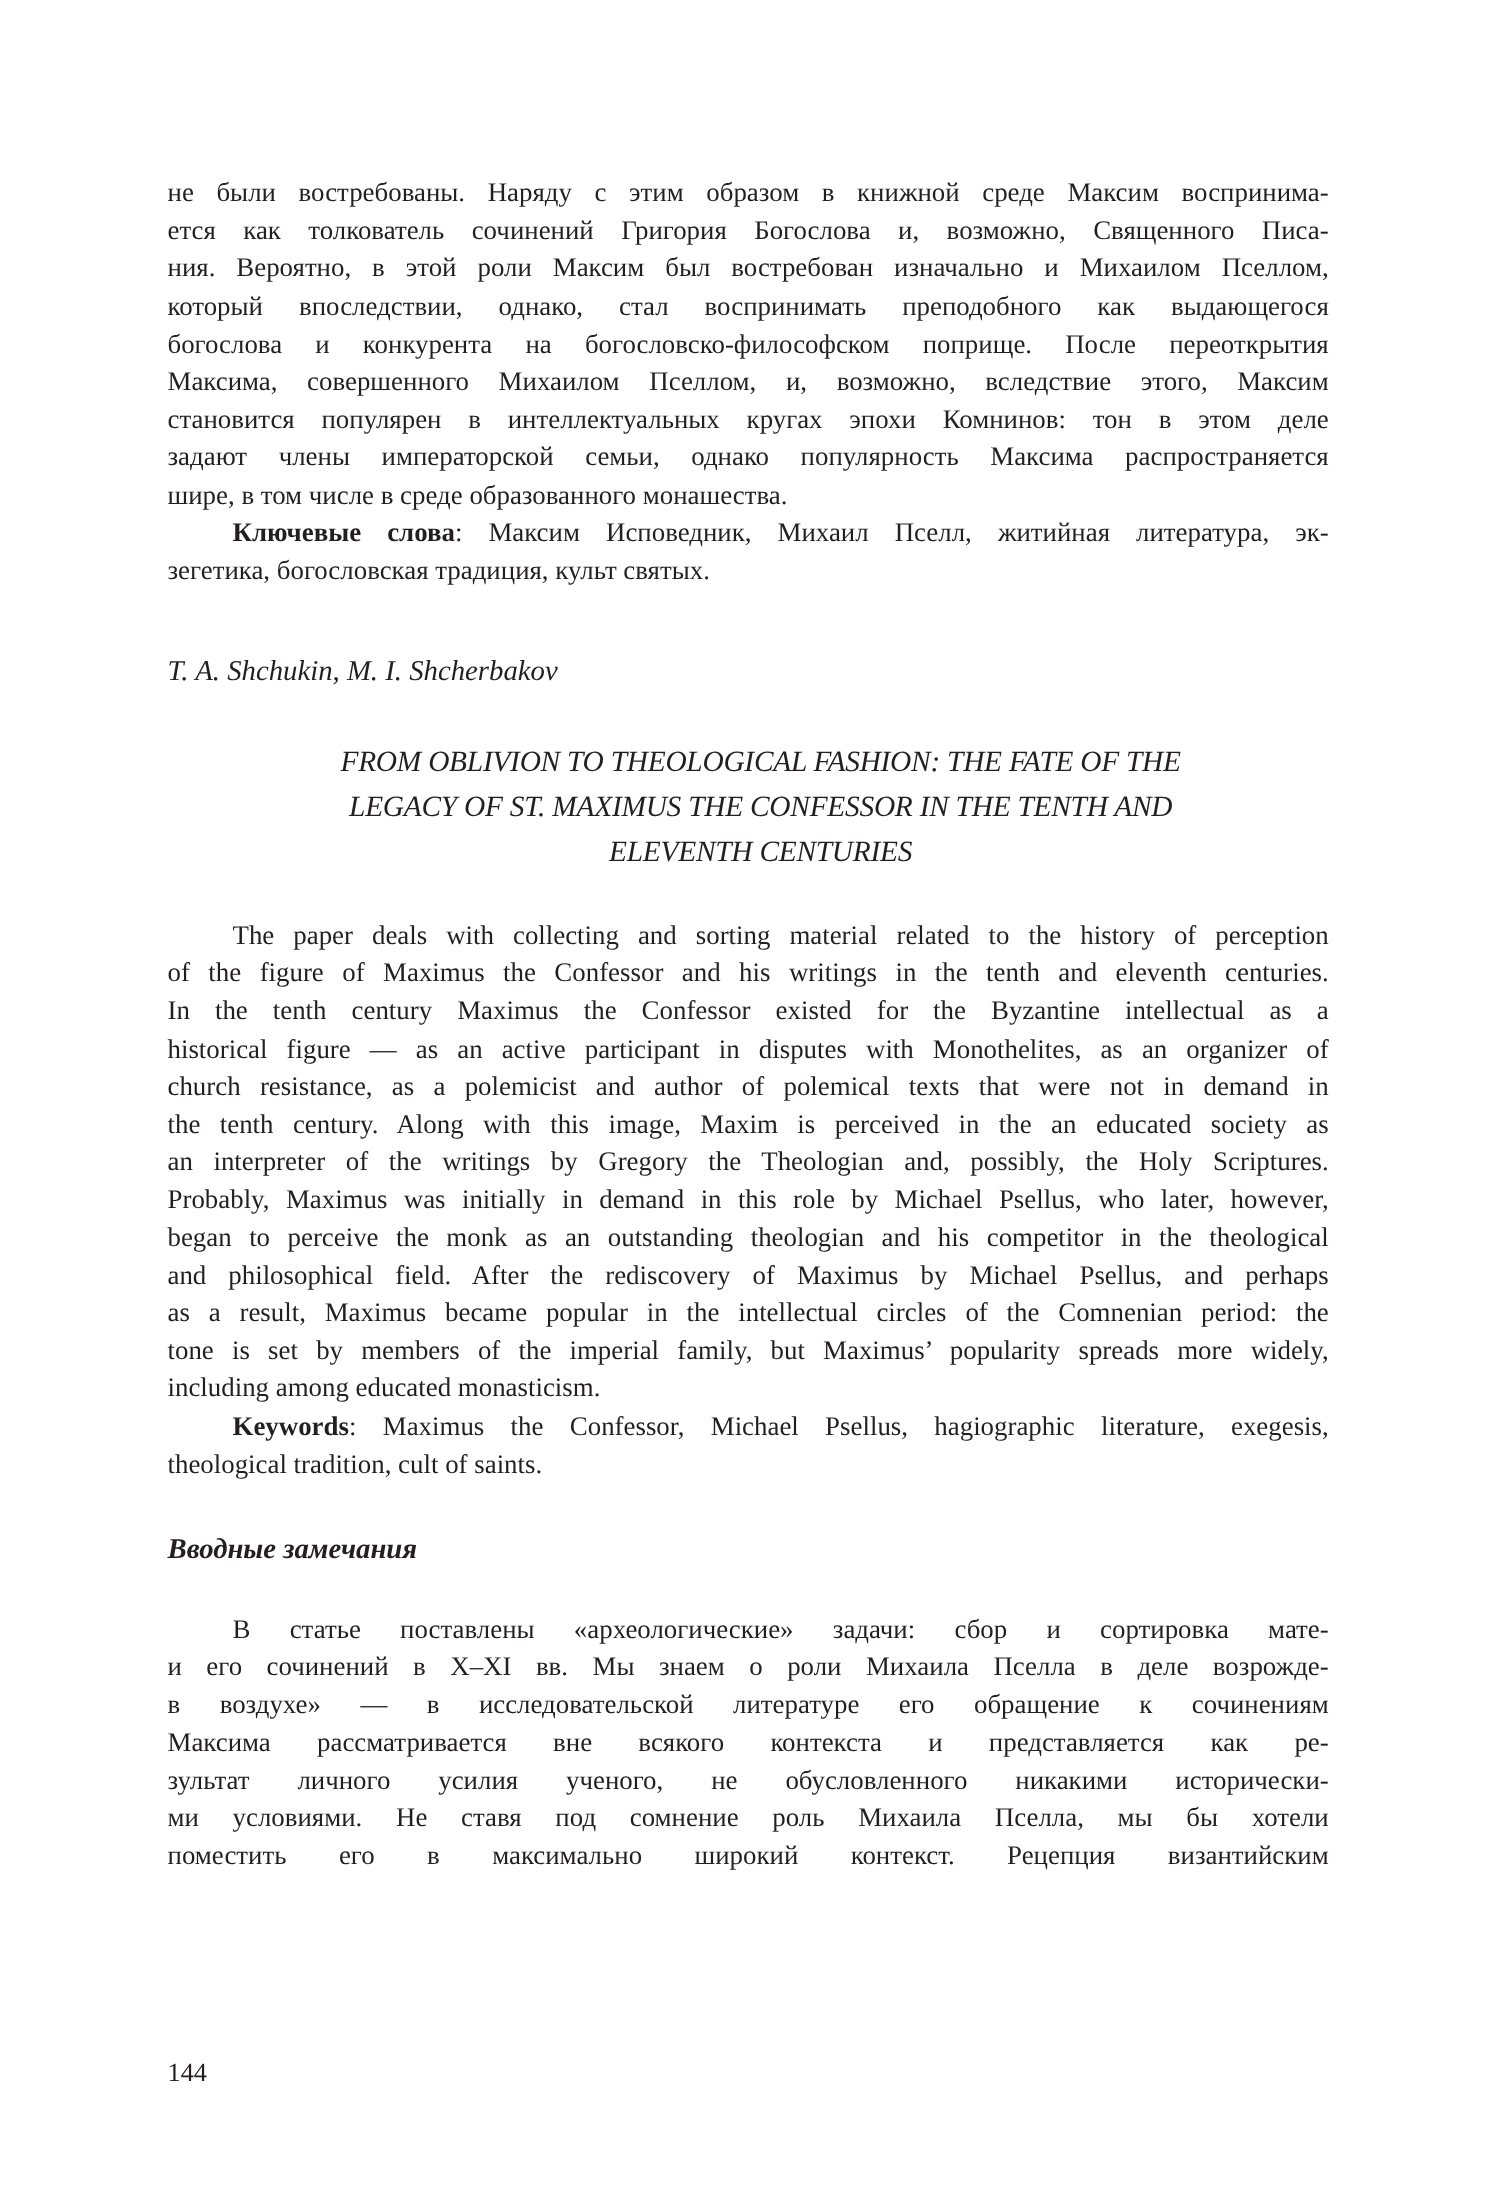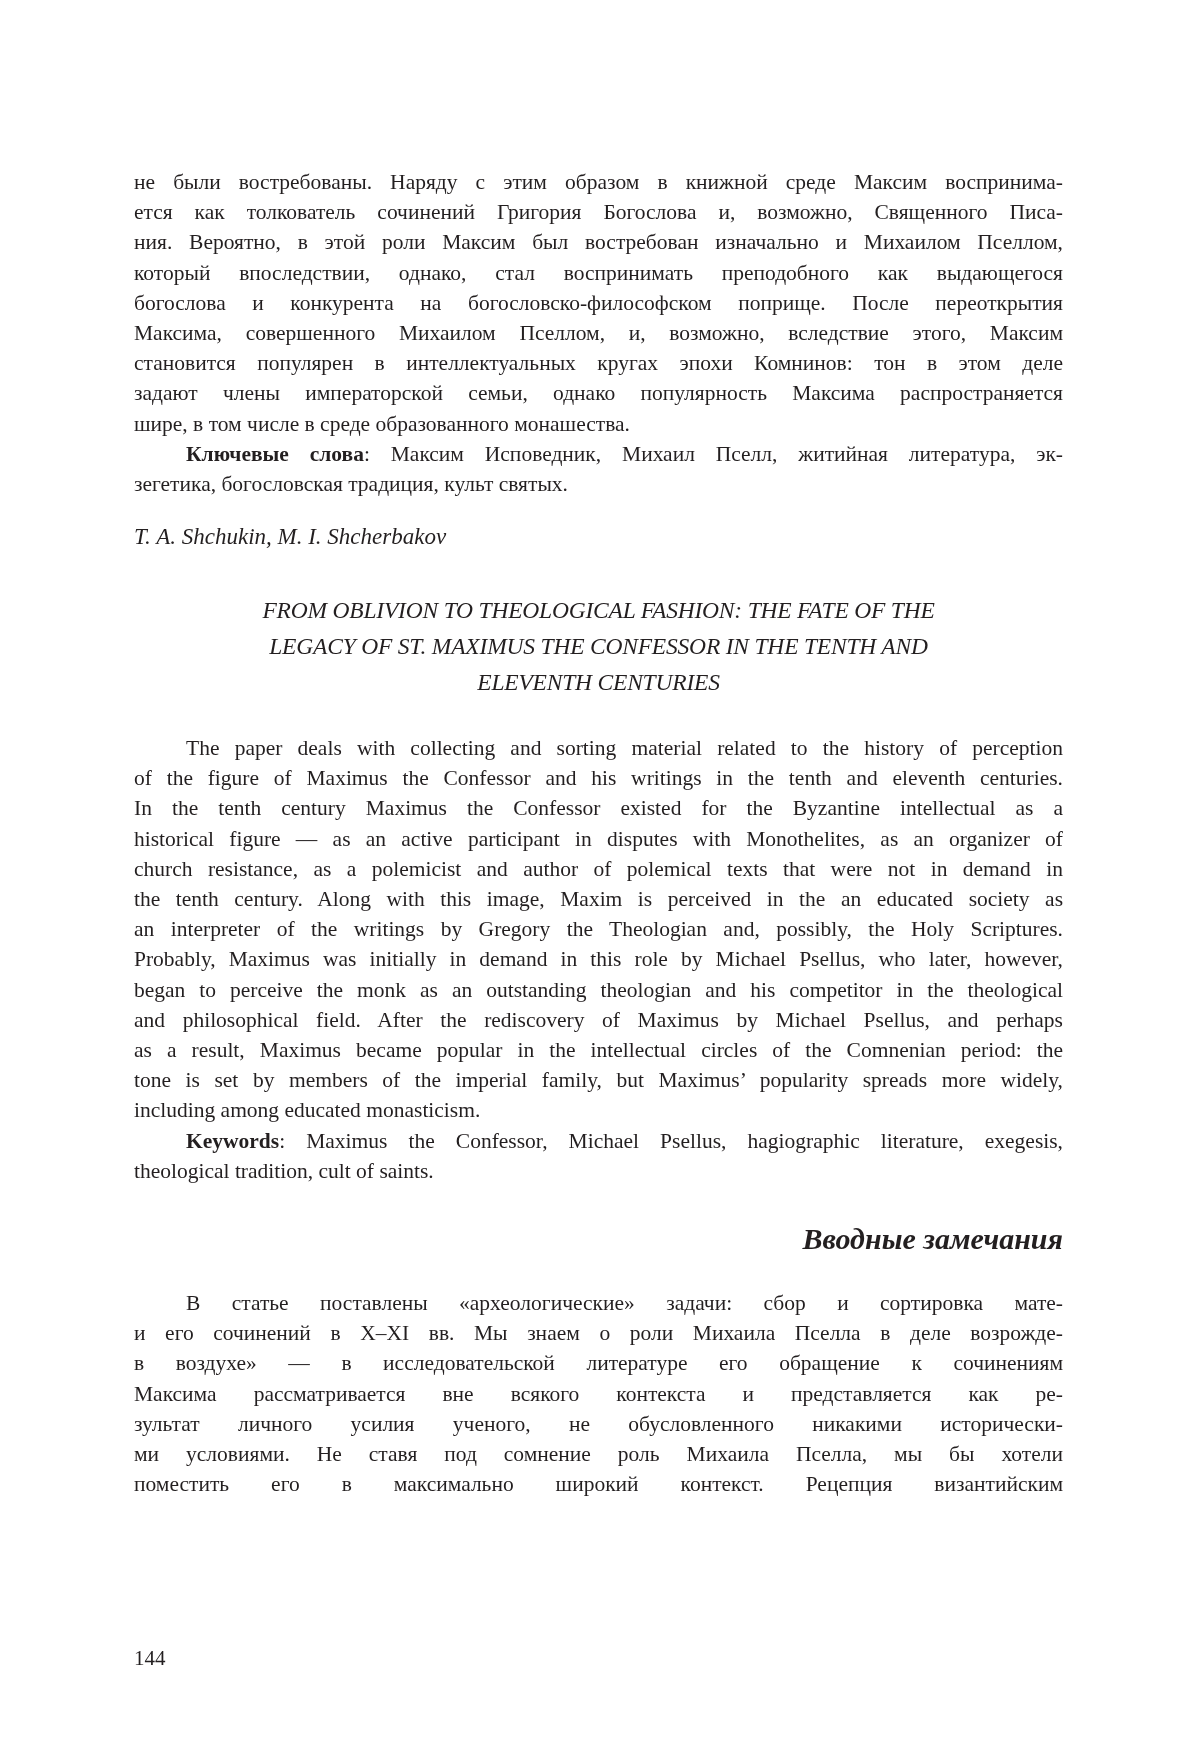--- a/index.html
+++ b/index.html
@@ -21,57 +21,57 @@
       top: 0;
       width: 929px;
     }
     .p {
       font-size: 21.5px;
       line-height: 30.2px;
       text-align: justify;
       margin: 0;
       hyphens: manual;
     }
-    .ru-abstract { position: absolute; top: 139px; left: 0; width: 929px; margin-top: 28px; }
+    .ru-abstract { position: absolute; top: 139px; left: 0; width: 929px; }
     .ru-keywords { margin-top: 0; }
     .bold { font-weight: bold; }
     .authors {
       position: absolute;
       top: 522px;
       left: 0;
       width: 929px;
       font-style: italic;
       font-size: 23px;
       line-height: 30px;
       margin: 0;
     }
     .en-title {
       position: absolute;
       top: 592px;
-      left: 0;
+      left: 10px;
       width: 929px;
       text-align: center;
       font-style: italic;
       font-size: 23.5px;
       line-height: 36px;
       margin: 0;
       text-transform: uppercase;
       letter-spacing: -0.2px;
     }
     .en-title span { display: block; }
     .en-abstract { position: absolute; top: 733px; left: 0; width: 929px; }
     .section-heading {
       position: absolute;
       top: 1224px;
       left: 0;
       width: 929px;
-      text-align: right;
+      text-align: left;
       font-style: italic;
       font-weight: bold;
-      font-size: 30px;
+      font-size: 23px;
       line-height: 30px;
       margin: 0;
       font-family: Liberation Serif, serif;
     }
     .ru-body { position: absolute; top: 1288px; left: 0; width: 929px; }
     .page-number {
       position: absolute;
       top: 1643px;
       left: 0;
       font-size: 21px;

